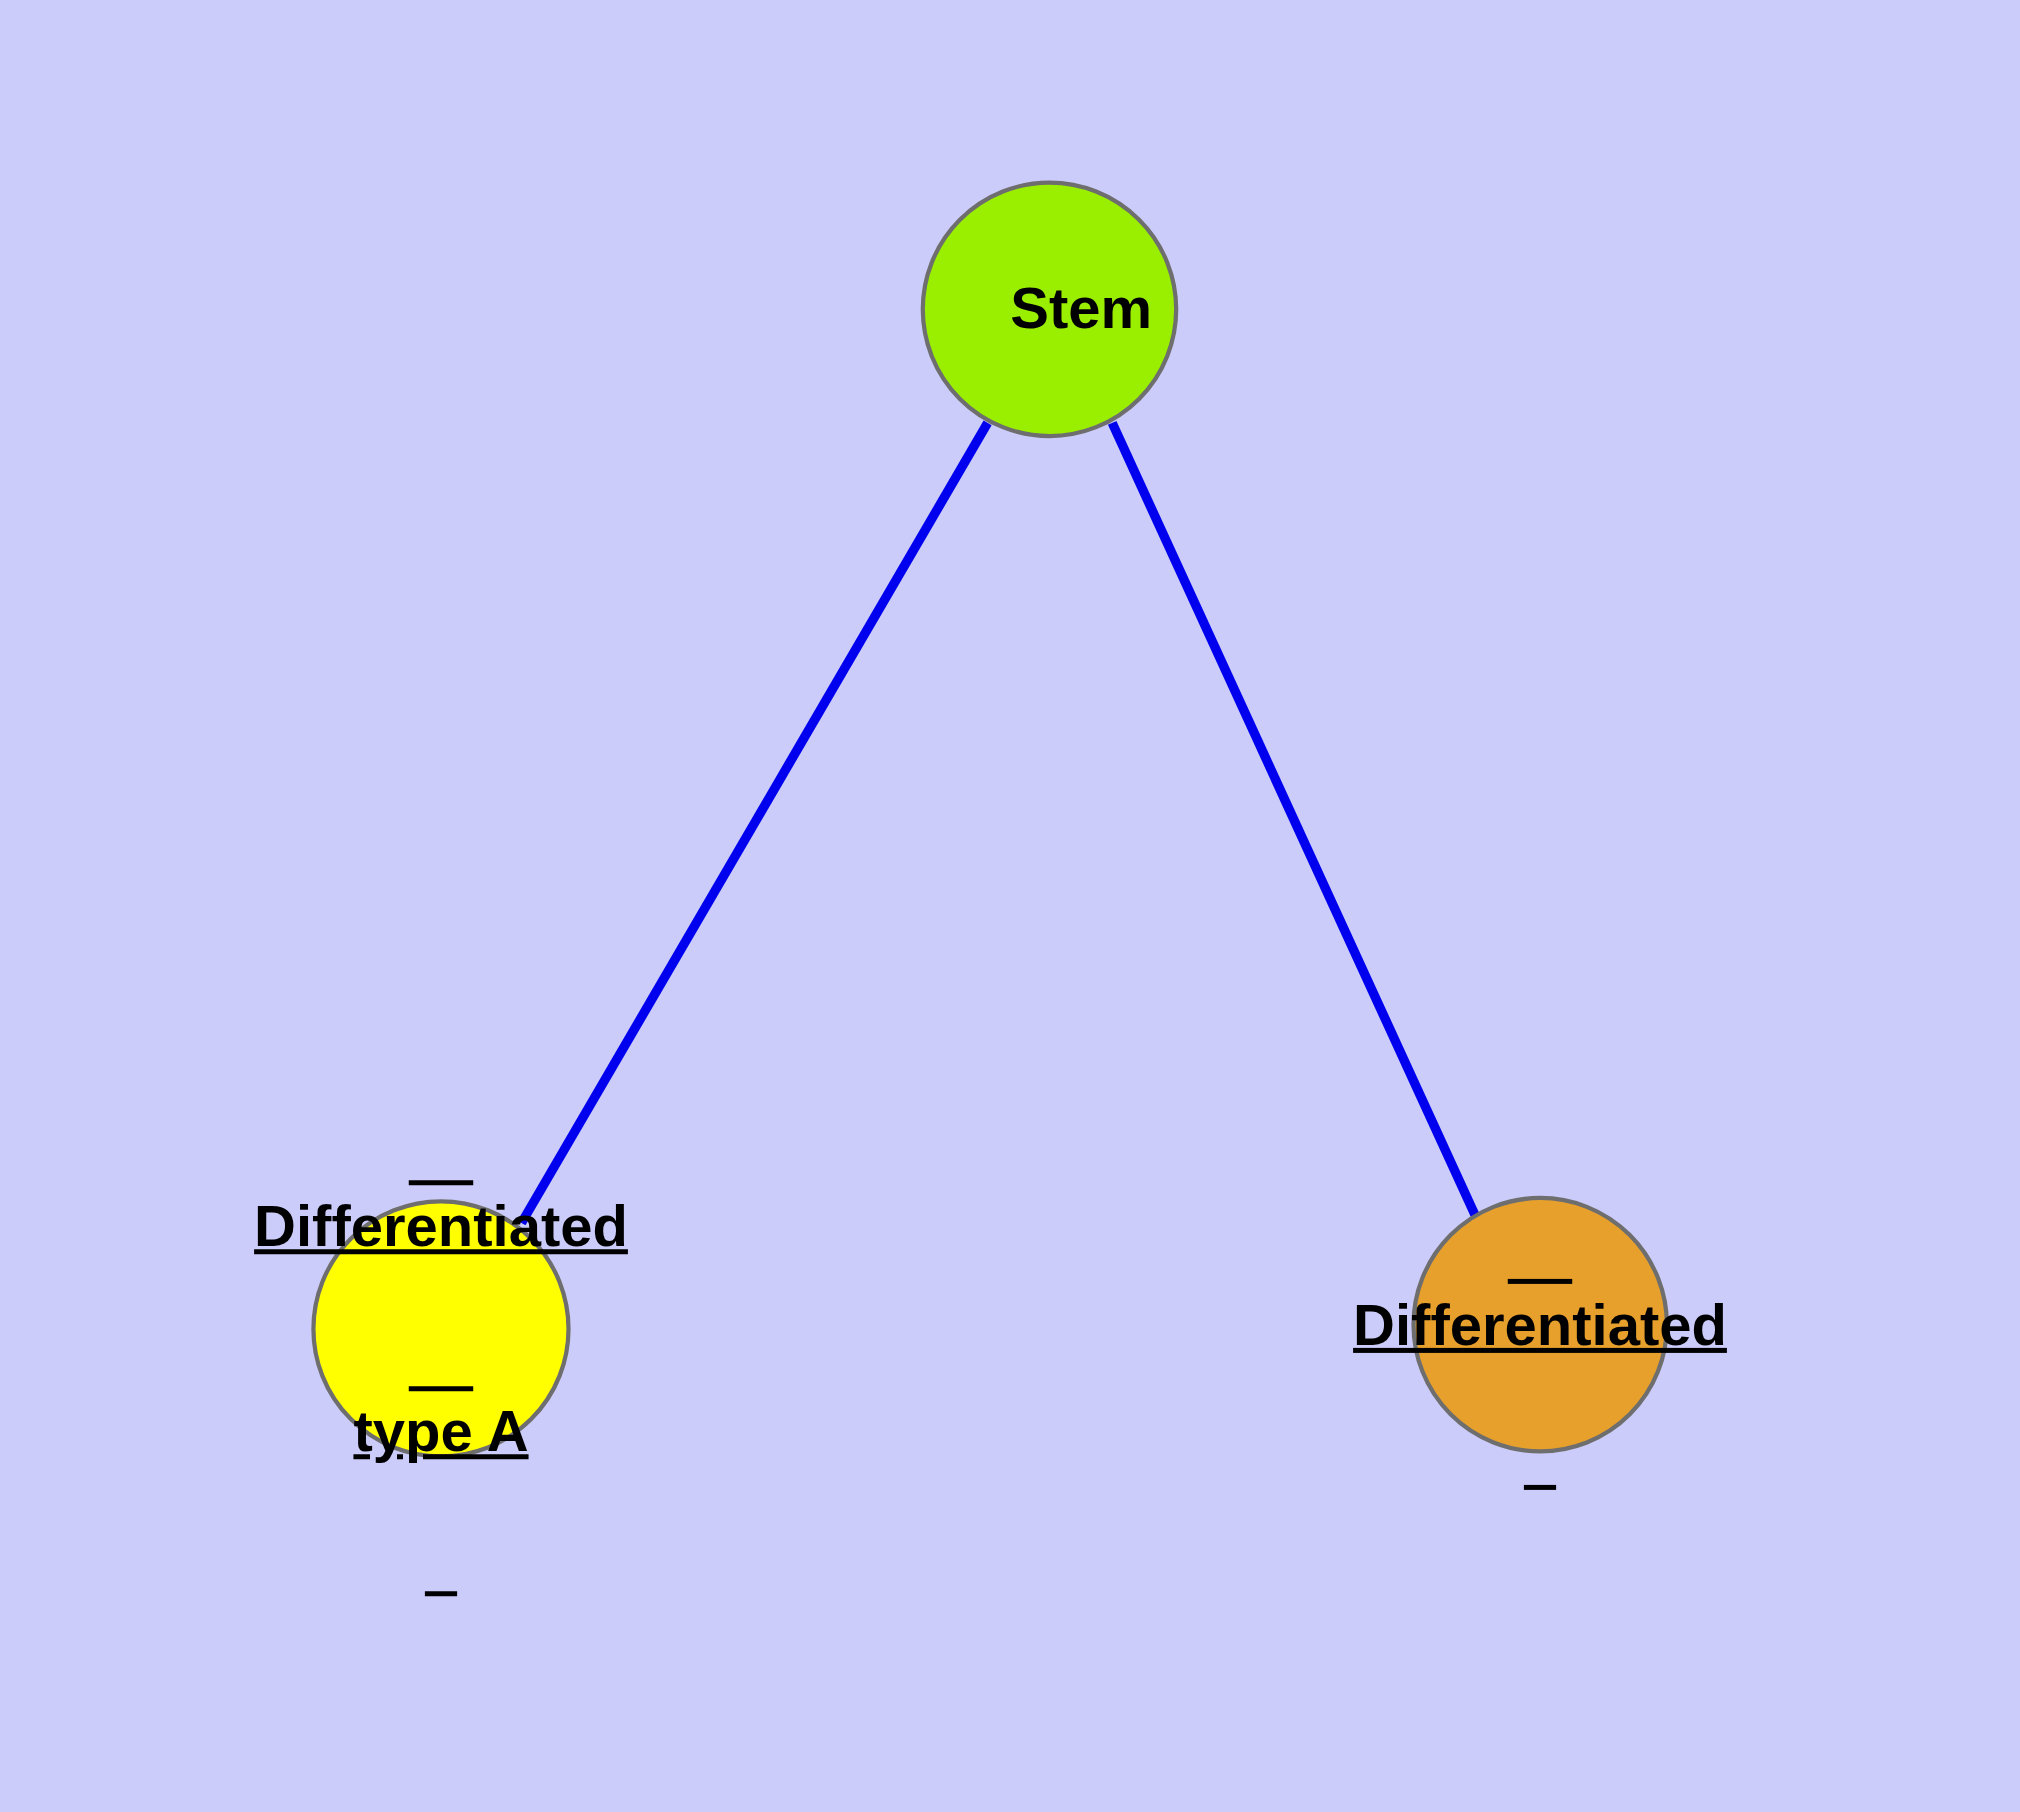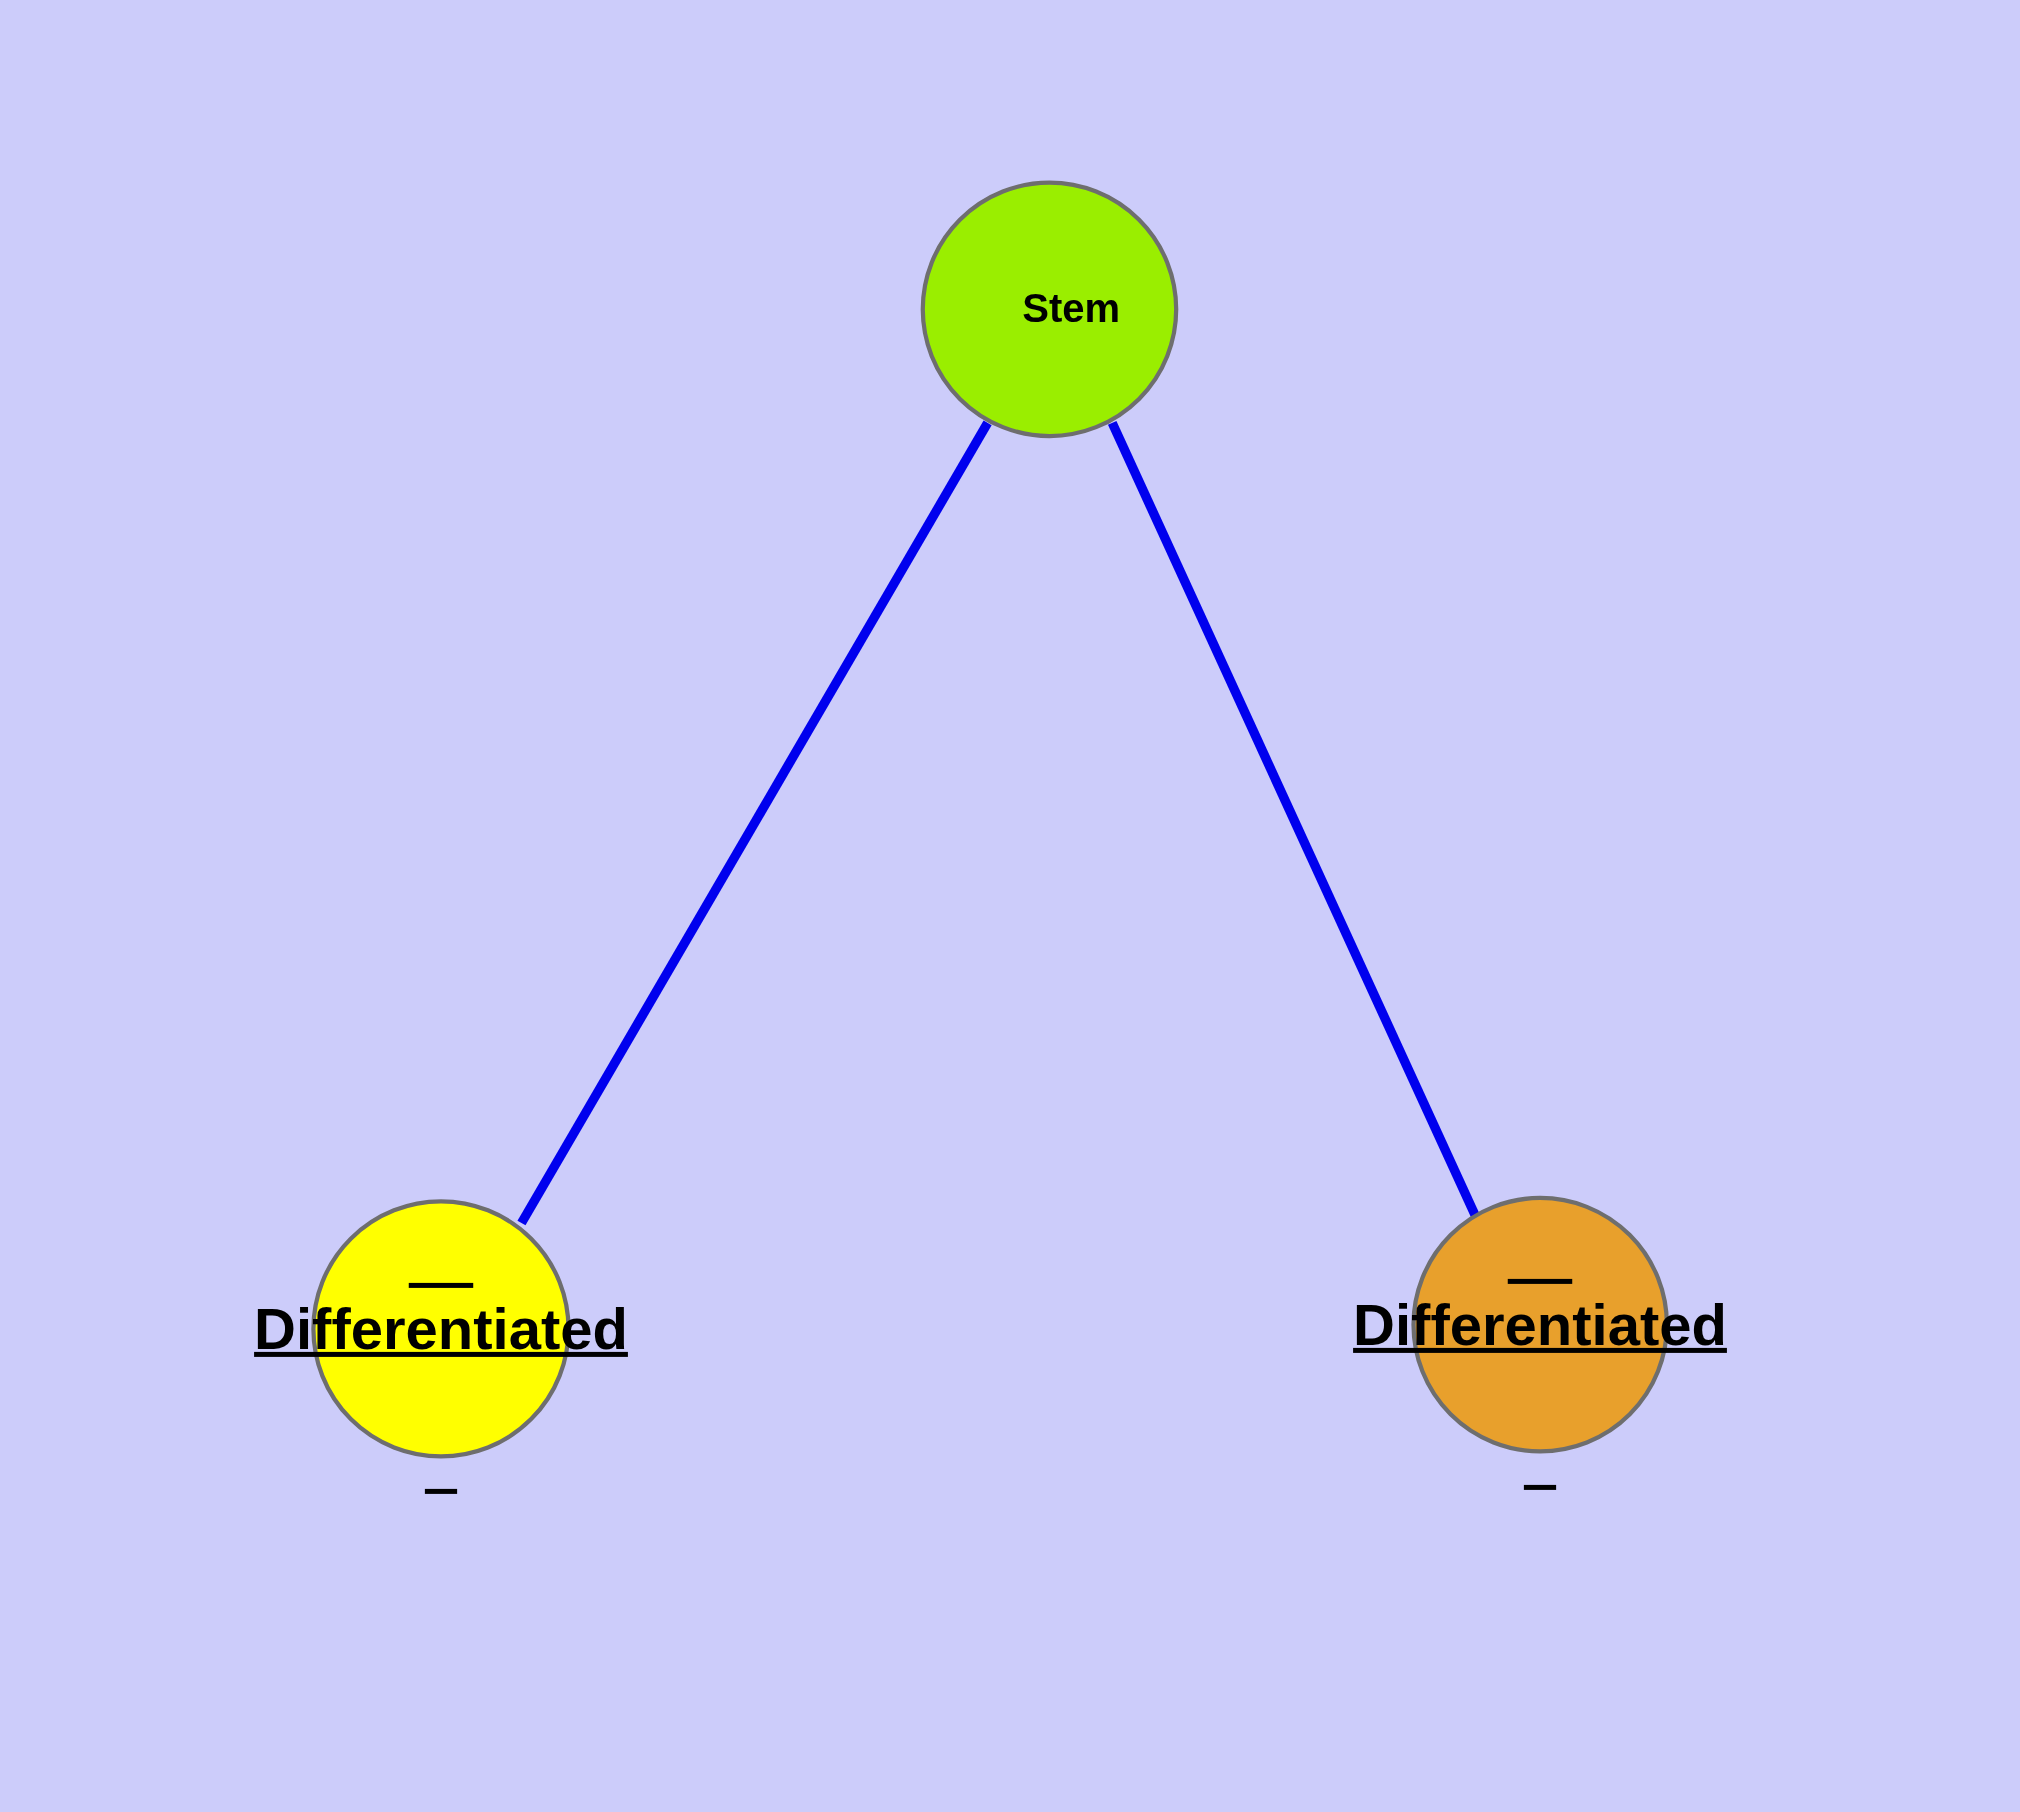--- a/index.html
+++ b/index.html
@@ -56,26 +56,27 @@
       <line x1="1165" y1="499" x2="615" y2="1443" stroke="#0000ee" stroke-width="11" stroke-linecap="butt"></line>
       <line x1="1312" y1="499" x2="1743" y2="1440" stroke="#0000ee" stroke-width="11" stroke-linecap="butt"></line>
     </g>
     <g>
       <circle cx="520" cy="1568" r="150.5" fill="#ffff00" stroke="#6e6e6e" stroke-width="5"></circle>
       <circle cx="1817" cy="1563" r="149.5" fill="#e8a02c" stroke="#6e6e6e" stroke-width="5"></circle>
       <circle cx="1238" cy="365" r="149.5" fill="#9aee00" stroke="#6e6e6e" stroke-width="5"></circle>
     </g>
   </svg>
 
-  <div class="node-label label-stem" style="left: 1049px; top: 309px; font-size: 40px; color: rgb(0, 0, 0);">
+  <div class="node-label label-stem" style="left: 1049px; top: 309px; font-size: 58px; color: rgb(0, 0, 0);">
     <span>Stem</span>
   </div>
 
   <div class="node-label label-diffa" style="left: 441px; top: 1329px; font-size: 58px; color: rgb(0, 0, 0);">
     <div>Differentiated</div>
+    <div>type A</div>
   </div>
 
   <div class="node-label label-diffb" style="left: 1540px; top: 1325px; font-size: 58px; color: rgb(0, 0, 0);">
     <div>Differentiated</div>
   </div>
 
 </div>
 
 
 </body></html>

